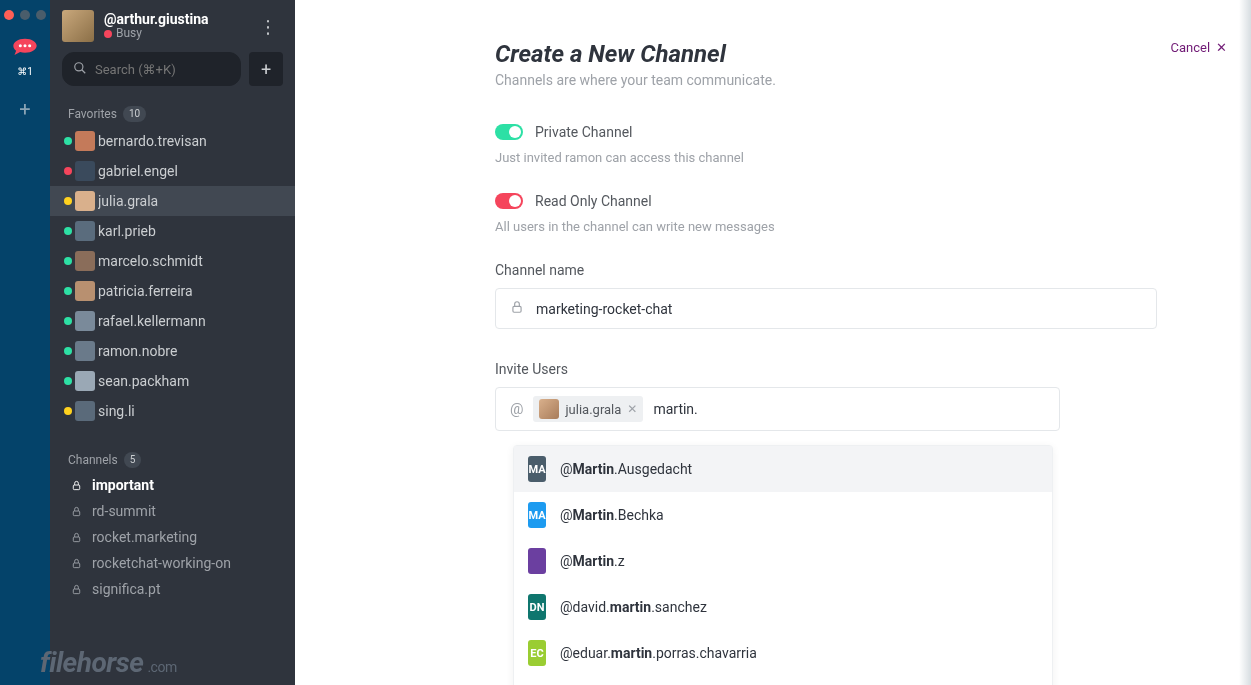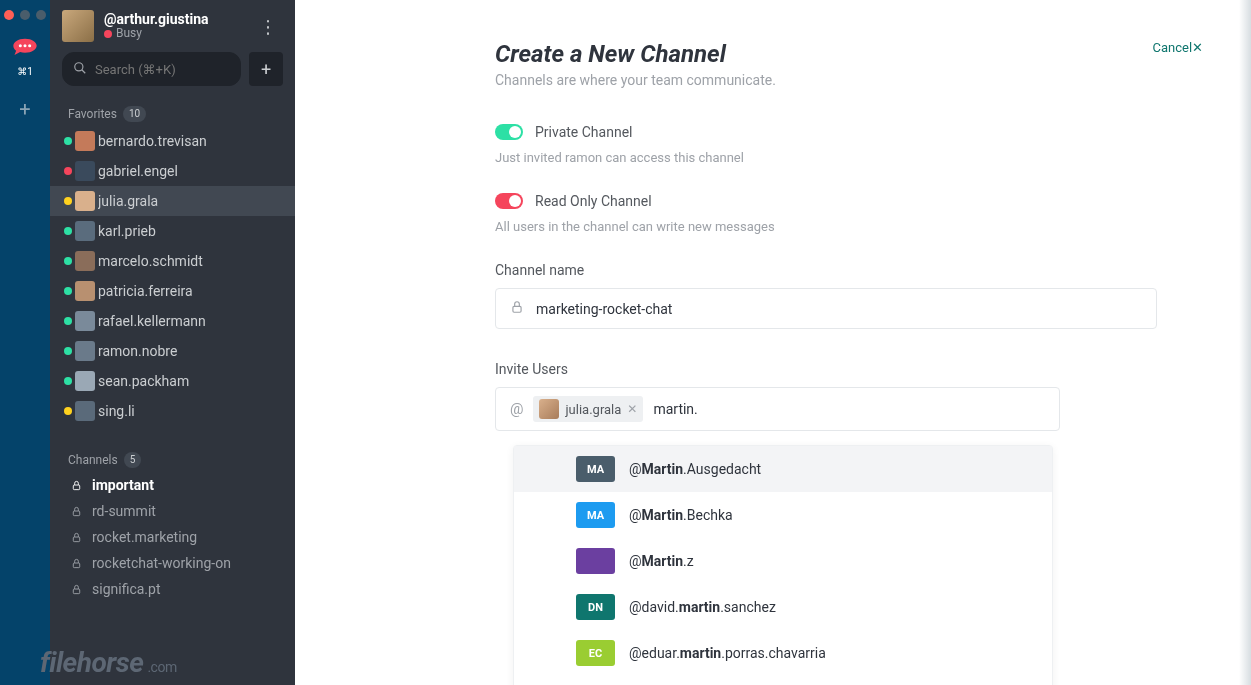--- a/index.html
+++ b/index.html
@@ -47,21 +47,21 @@
 
   .chan { display:flex; align-items:center; gap:10px; padding:5px 18px 5px 20px; font-size:14px; color:#9ea2a8; cursor:pointer; }
   .chan.bold { color:#fff; font-weight:700; }
   .lock-icon { width:12px; display:flex; justify-content:center; }
 
   .watermark { position:absolute; left:-10px; bottom:6px; color:#5d6774; font-size:28px; font-weight:700; font-style:italic; letter-spacing:-0.5px; pointer-events:none; }
   .watermark .com { font-size:14px; font-style:normal; font-weight:400; margin-left:4px; }
 
   
   .main { flex:1; background:#fff; position:relative; padding: 40px 40px 0 200px; }
-  .cancel { position:absolute; top:40px; right:48px; color:#0f766e; font-size:13px; display:flex; align-items:center; cursor:pointer; }
+  .cancel { position:absolute; top:40px; right:24px; color:#701a75; font-size:13px; display:flex; align-items:center; gap:6px; cursor:pointer; }
   h1 { font-size:24px; font-weight:700; color:#2f343d; margin-bottom:4px;font-style:italic; }
   .subtitle { color:#9ea2a8; font-size:14px; margin-bottom:36px; }
 
   .toggle-row { margin-bottom:10px; display:flex; align-items:center; gap:12px; }
   .toggle { width:28px; height:16px; border-radius:10px; position:relative; cursor:pointer; }
   .toggle .knob { position:absolute; width:12px; height:12px; border-radius:50%; background:#fff; top:2px; }
   .toggle.on.green { background:#2de0a5; }
   .toggle.on.red { background:#f5455c; }
   .toggle.on .knob { right:2px; }
   .toggle-label { color:#54585e; font-size:14px; }
@@ -74,21 +74,21 @@
 
   .invite-wrap { border:1px solid #e4e7ea; border-radius:4px; display:flex; align-items:center; padding:8px 14px; gap:10px; width:565px; }
   .at { color:#9ea2a8; font-size:15px; }
   .chip { background:#eef0f2; border-radius:3px; display:flex; align-items:center; gap:6px; padding:3px 6px; font-size:13px; color:#54585e; }
   .chip .x { color:#9ea2a8; cursor:pointer; font-size:12px; }
   .invite-input { border:none; outline:none; font-size:14px; color:#2f343d; }
 
   .suggest { width:540px; margin-left:18px; margin-top:14px; border:1px solid #eef0f2; border-radius:4px; box-shadow:0 2px 8px rgba(0,0,0,0.06); background:#fff; }
   .suggest-row { display:flex; align-items:center; gap:14px; padding:10px 14px; font-size:14px; color:#2f343d; cursor:pointer; }
   .suggest-row.hl { background:#f3f4f6; }
-  .abox { width:39px; height:26px; border-radius:3px; display:flex; align-items:center; justify-content:center; color:#fff; font-weight:700; font-size:11px; flex-shrink:0;margin-left:48px; }
+  .abox { width:18px; height:26px; border-radius:3px; display:flex; align-items:center; justify-content:center; color:#fff; font-weight:700; font-size:11px; flex-shrink:0; }
   .suggest-name b { font-weight:700; }
 
   .right-fade { position:absolute; right:0; top:0; bottom:0; width:12px; background:linear-gradient(to left,#d7dde1,transparent); }
 </style>
 </head>
 <body>
 
 <div class="rail">
   <div class="traffic">
     <div class="dot close"></div>

